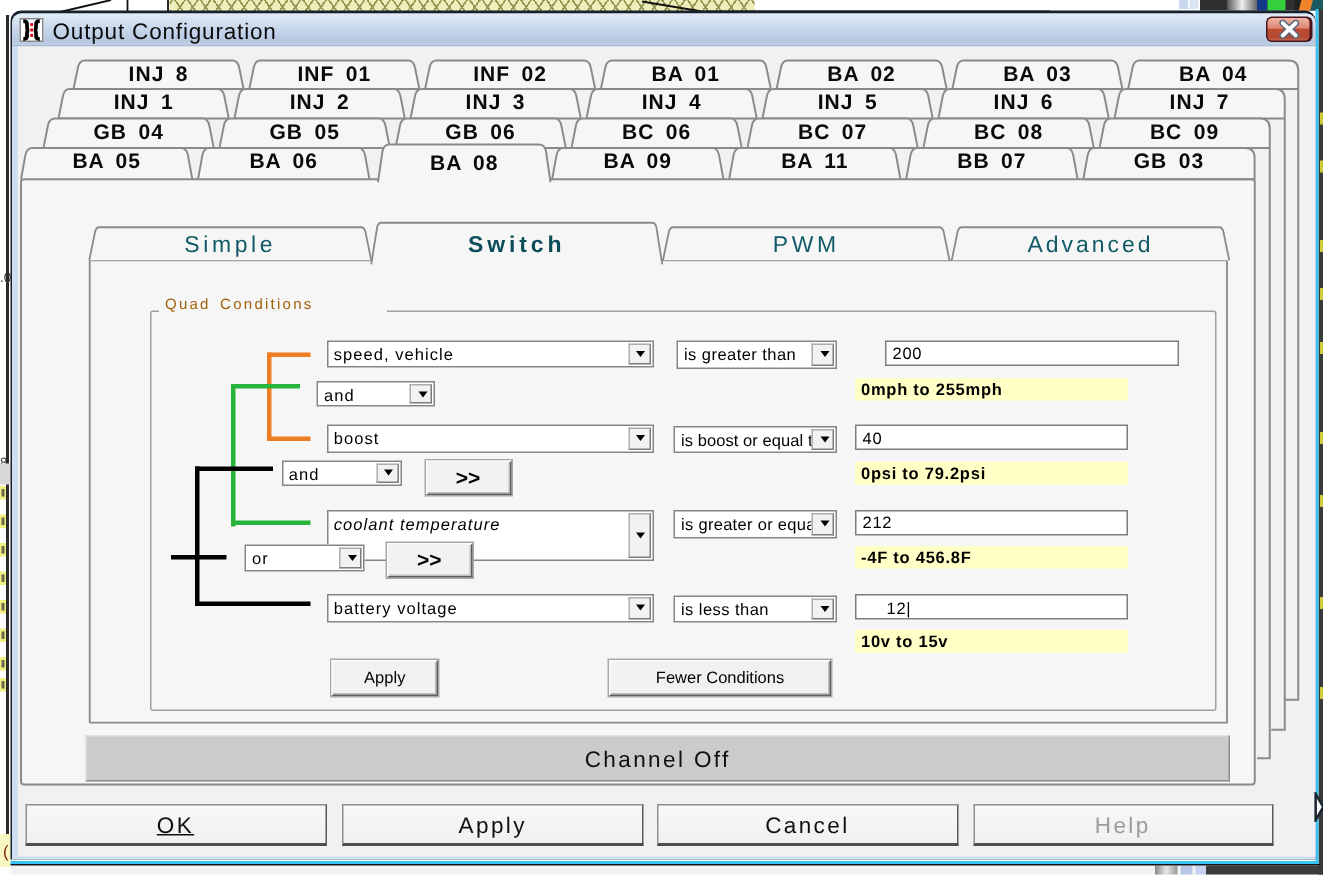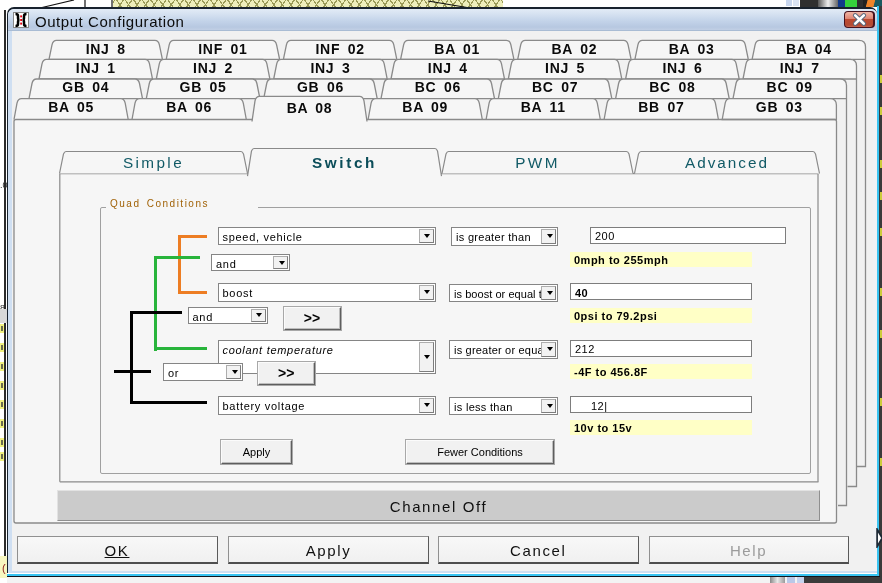--- a/index.html
+++ b/index.html
@@ -213,21 +213,21 @@
 <div class="combo" style="left:217.5px;top:283px;width:218px;height:18.5px;">
     <div class="t" style="letter-spacing:0.7px">boost</div>
     <div class="b"></div>
     <div class="tri"></div>
   </div>
 <div class="combo" style="left:449px;top:283.5px;width:109px;height:18.5px;">
     <div class="t" style="letter-spacing:0.05px">is boost or equal to</div>
     <div class="b"></div>
     <div class="tri"></div>
   </div>
-<div class="edit" style="left:570px;top:283px;width:182px;height:17px;font-weight:bold;">40</div>
+<div class="edit" style="left:570px;top:283px;width:182px;height:17px;">40</div>
 <div class="combo" style="left:187.5px;top:306.5px;width:80px;height:17.5px;">
     <div class="t" style="letter-spacing:0.7px">and</div>
     <div class="b"></div>
     <div class="tri"></div>
   </div>
 <div class="btn3" style="left:283.5px;top:306.5px;width:57px;height:23px;font-size:14px;font-weight:bold;padding-top:2px;">&gt;&gt;</div>
 <div class="ylab" style="left:570px;top:308px;width:182px;height:15px;">0psi to 79.2psi</div>
 <div class="combo" style="left:217.5px;top:339.5px;width:218px;height:34px;font-style:italic;">
     <div class="t" style="letter-spacing:0.7px">coolant temperature</div>
     <div class="b"></div>

